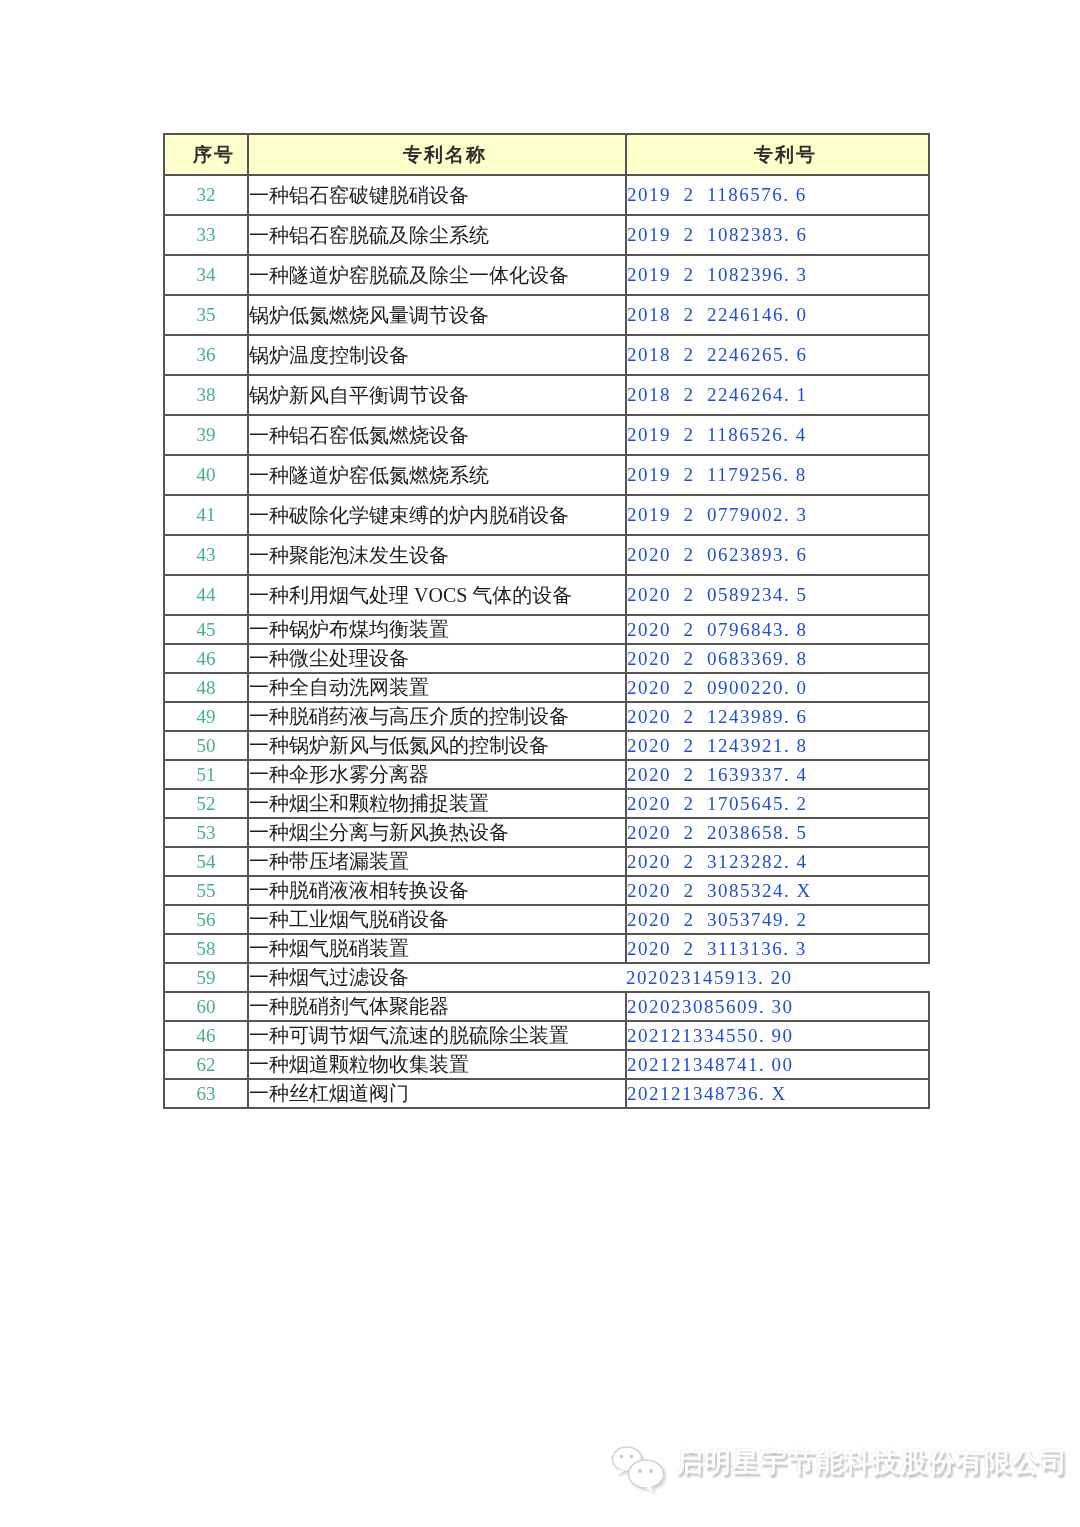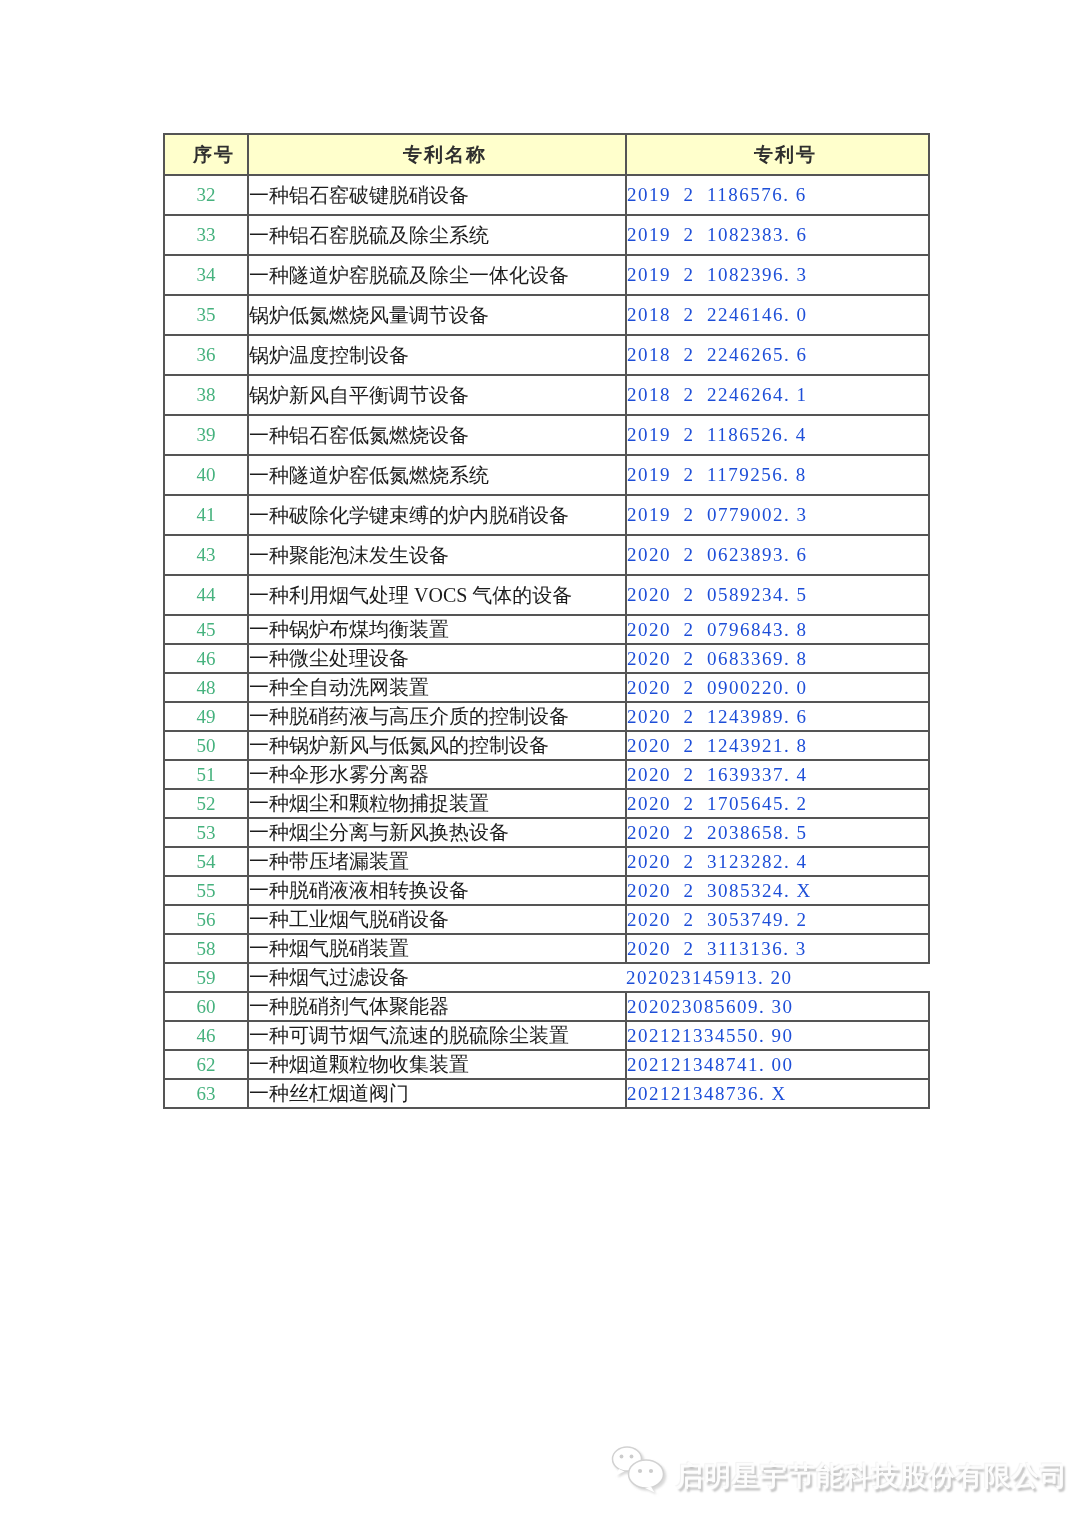--- a/index.html
+++ b/index.html
@@ -70,21 +70,21 @@
   }
   
   .patent-table td.no-right { border-right: none; }
   .patent-table td.no-sides { border-left: none; border-right: none; }
 
   .footer-watermark {
     position: absolute;
     left: 610px;
     top: 1444px;
     display: flex;
-    align-items: flex-end;
+    align-items: flex-start;
     gap: 10px;
   }
   .wechat-icon svg {
     display: block;
     filter: drop-shadow(2px 2px 1px rgba(185,185,185,0.55));
   }
   .company-name {
     font-size: 27px;
     font-weight: bold;
     letter-spacing: 1px;

